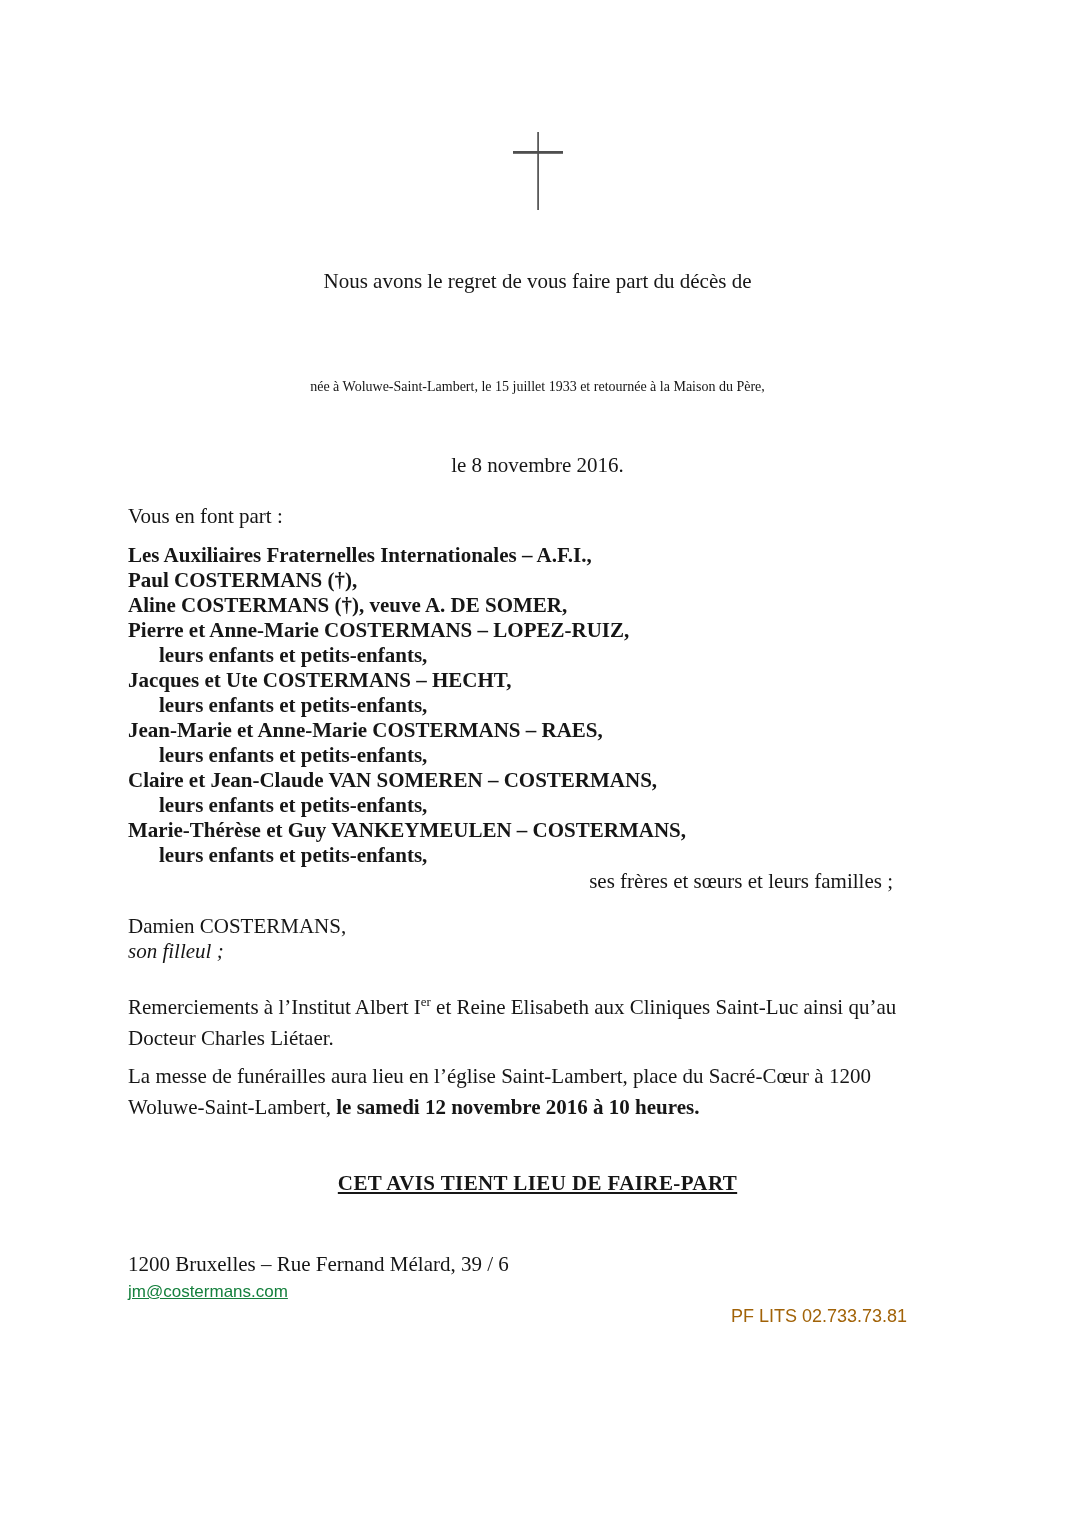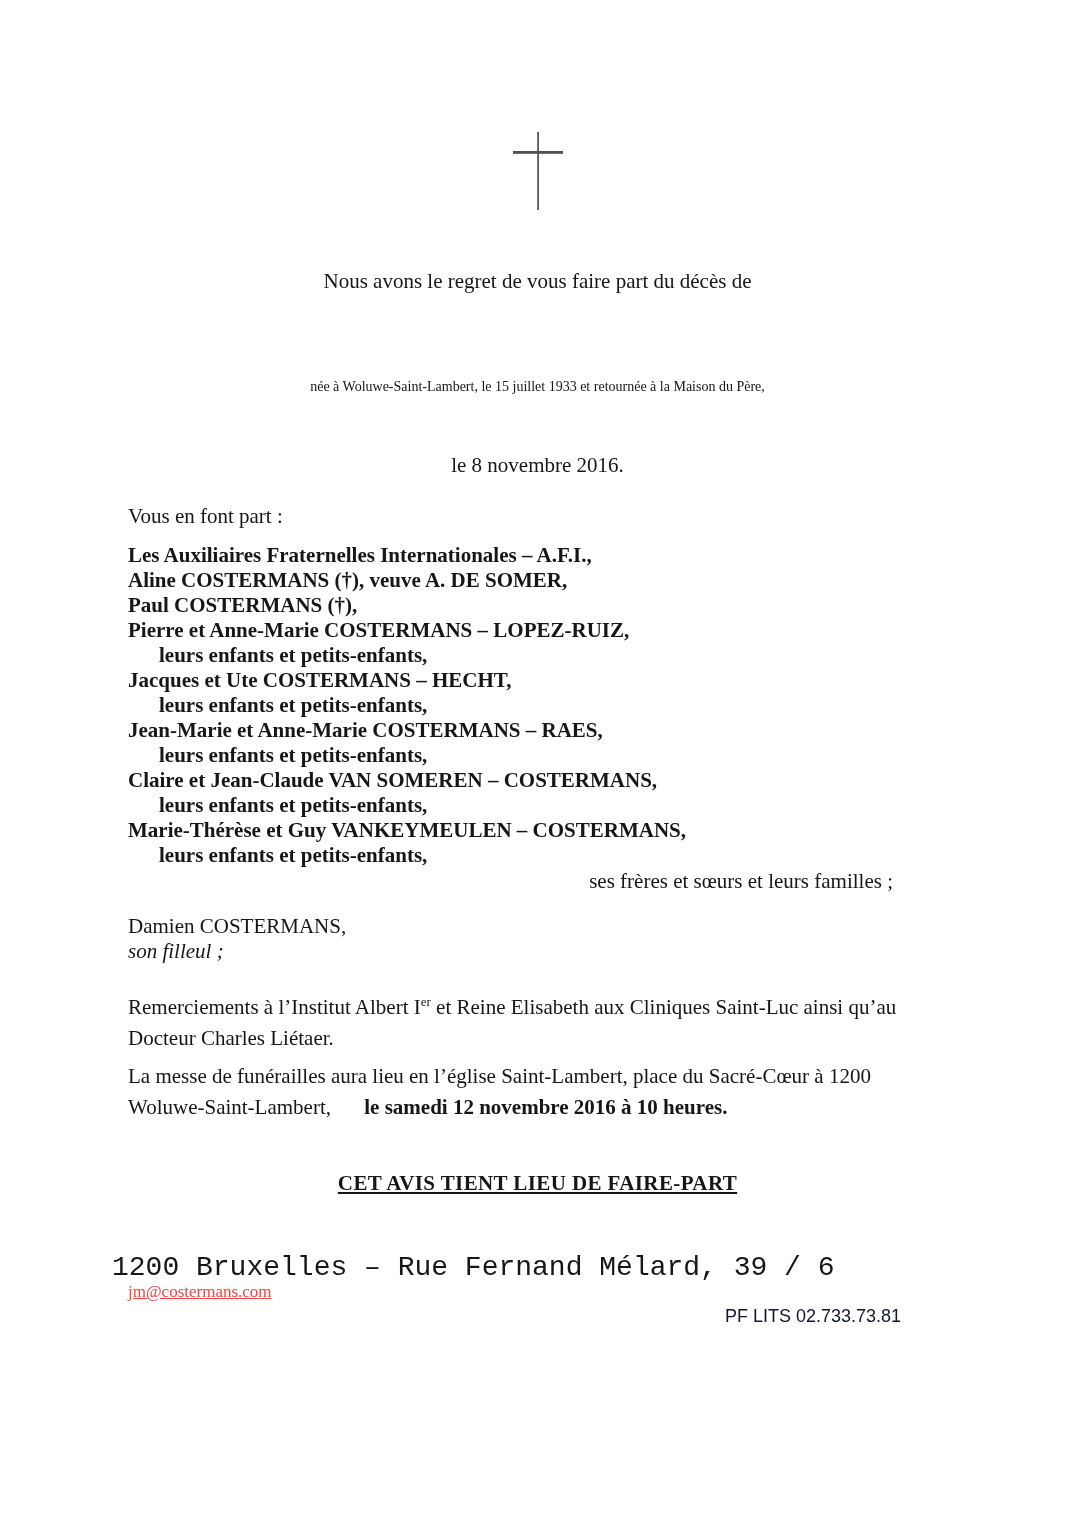--- a/index.html
+++ b/index.html
@@ -39,28 +39,28 @@
   }
   .godson-note { font-style: italic; }
 
   .thanks-par, .funeral-par {
     left: 128px; width: 800px; font-size: 21px; line-height: 31px;
   }
   .thanks-par  { top: 992px; }
   .funeral-par { top: 1061px; }
   .thanks-par .line, .funeral-par .line { white-space: nowrap; }
   .sup-er { font-size: 13px; vertical-align: super; line-height: 0; }
-  .bold-seg { font-weight: bold; margin-left: 28px; }
+  .bold-seg { font-weight: bold; }
 
   .notice-line { top: 1171px; font-size: 21px; font-weight: bold; letter-spacing: 0.4px; text-decoration: underline; }
 
-  .address-line { top: 1252px; left: 112px; font-size: 28px; font-family: Liberation Mono, monospace; }
+  .address-line { top: 1252px; left: 128px; font-size: 21px; }
   .email-line   { top: 1282px; left: 128px; font-family: "Liberation Sans", sans-serif; font-size: 17px; }
-  .email-link   { color: #ef4444; text-decoration: underline; cursor: pointer; font-family: Liberation Serif, serif; }
-  .pf-line      { top: 1306px; right: 174px; font-family: "Liberation Sans", sans-serif; font-size: 18px; color: #0f172a; }
+  .email-link   { color: #15803d; text-decoration: underline; cursor: pointer; }
+  .pf-line      { top: 1306px; right: 168px; font-family: "Liberation Sans", sans-serif; font-size: 18px; color: #a16207; }
 </style>
 </head>
 <body>
 
 <div class="page">
 
   <div class="abs cross-wrap">
     <svg width="54" height="80" viewBox="0 0 54 80" xmlns="http://www.w3.org/2000/svg">
       <rect x="26.2" y="0" width="1.8" height="78" fill="#5a5a5a"></rect>
       <rect x="2" y="19" width="50" height="2.8" fill="#4f4f4f"></rect>
@@ -71,22 +71,22 @@
 
 
   <div class="abs centered birth-line">née à Woluwe-Saint-Lambert, le 15 juillet 1933 et retournée à la Maison du Père,</div>
 
   <div class="abs centered death-line">le 8 novembre 2016.</div>
 
   <div class="abs lead-line">Vous en font part :</div>
 
   <div class="abs family-list">
     <div class="line">Les Auxiliaires Fraternelles Internationales – A.F.I.,</div>
+    <div class="line">Paul COSTERMANS (†),</div>
     <div class="line">Aline COSTERMANS (†), veuve A. DE SOMER,</div>
-    <div class="line">Paul COSTERMANS (†),</div>
     <div class="line">Pierre et Anne-Marie COSTERMANS – LOPEZ-RUIZ,</div>
     <div class="line indent">leurs enfants et petits-enfants,</div>
     <div class="line">Jacques et Ute COSTERMANS – HECHT,</div>
     <div class="line indent">leurs enfants et petits-enfants,</div>
     <div class="line">Jean-Marie et Anne-Marie COSTERMANS – RAES,</div>
     <div class="line indent">leurs enfants et petits-enfants,</div>
     <div class="line">Claire et Jean-Claude VAN SOMEREN – COSTERMANS,</div>
     <div class="line indent">leurs enfants et petits-enfants,</div>
     <div class="line">Marie-Thérèse et Guy VANKEYMEULEN – COSTERMANS,</div>
     <div class="line indent">leurs enfants et petits-enfants,</div>

